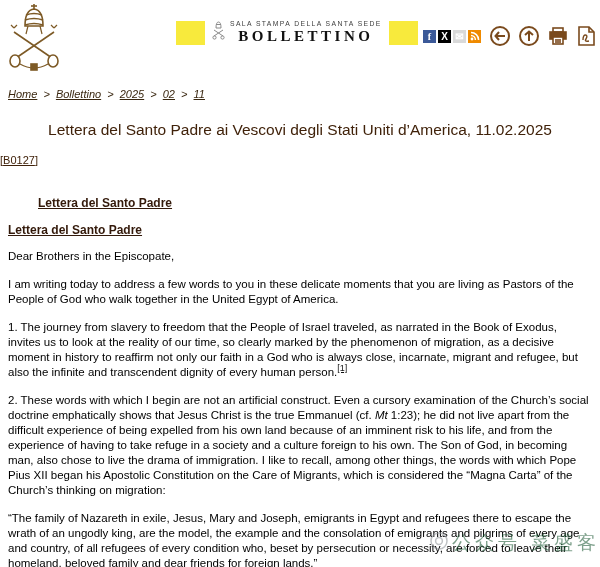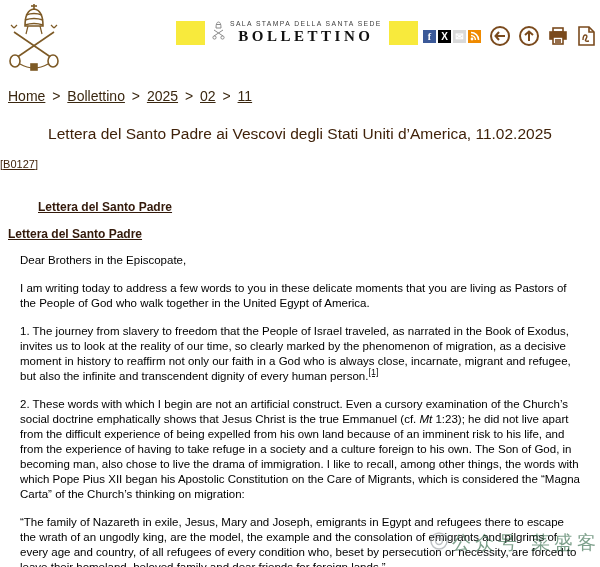--- a/index.html
+++ b/index.html
@@ -18,36 +18,36 @@
   .mini-emblem { margin-right:5px; }
   .mast-text { text-align:center; }
   .mast-line1 { font-size:6.8px; letter-spacing:1.4px; color:#3c3c3c; white-space:nowrap; }
   .mast-line2 { font-family:"Liberation Serif", serif; font-weight:bold; font-size:15px; letter-spacing:3.5px; color:#111; white-space:nowrap; margin-top:1px; }
   .icon-row { position:absolute; right:5px; top:26px; display:flex; align-items:center; }
   .sq { width:13px; height:13px; margin-left:2px; display:flex; align-items:center; justify-content:center; color:#fff; font-size:10px; font-weight:bold; cursor:pointer; }
   .sq.fb { font-family:"Liberation Serif", serif; }
   .circle-btn { width:20px; height:20px; border:2px solid #7a4a1d; border-radius:50%; color:#7a4a1d; display:flex; align-items:center; justify-content:center; margin-left:9px; cursor:pointer; }
   .tool-btn { margin-left:9px; cursor:pointer; display:flex; align-items:center; }
   
-  .breadcrumb { margin:8px 8px 0; font-size:14px; color:#3a2710; }
+  .breadcrumb { margin:8px 8px 0; font-size:11px; color:#3a2710;font-style:italic; }
   .breadcrumb a { color:#3a2710; text-decoration:underline; cursor:pointer; }
   .breadcrumb .sep { margin:0 3px; text-decoration:none; }
   
   .page-title { text-align:center; margin:21px 20px 0; font-size:15.5px; color:#40220a; }
   .bulletin-id { text-align:left; margin-top:15px; font-size:11px; color:#40220a; }
   .bulletin-id a { color:#40220a; text-decoration:underline; cursor:pointer; }
   
   .attachments { margin:27px 0 0 38px; }
   .attachments a { display:inline-block; font-weight:bold; font-size:12px; color:#33190a; text-decoration:underline; cursor:pointer; }
   .attachments div { margin-bottom:10px; }
   .section-heading { margin:12px 8px 0; font-weight:bold; font-size:12px; color:#33190a; }
   .section-heading span { text-decoration:underline; }
   
   article { margin:0 8px; font-size:11.5px; line-height:15px; color:#000; }
-  article p { margin:12px 12px 13px; }
+  article p { margin:12px 0 13px; }
   article sup { font-size:9px; line-height:0; }
   article sup a { color:#111; text-decoration:underline; cursor:pointer; }
   
   .watermark { position:absolute; right:0px; top:530px; display:flex; align-items:center; color:#14532d; opacity:0.55; font-size:19px; letter-spacing:4px; white-space:nowrap; pointer-events:none; }
   .watermark .wm-logo { margin-right:3px; }
   .watermark .wm-name { margin-left:10px; }
 </style>
 </head>
 <body>
 

